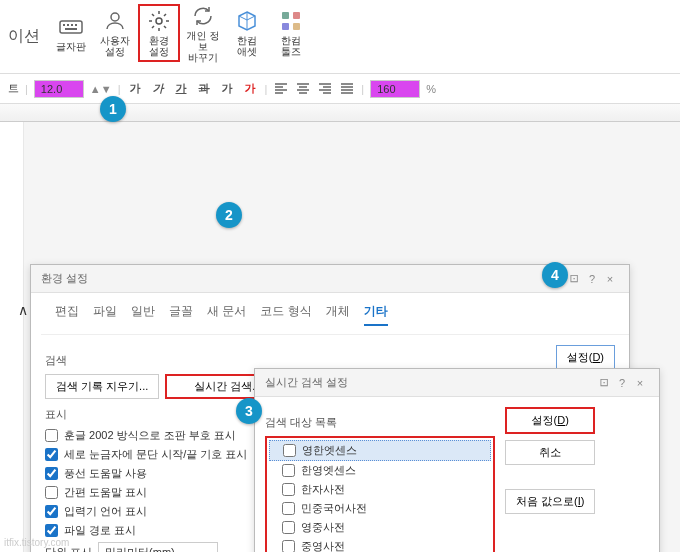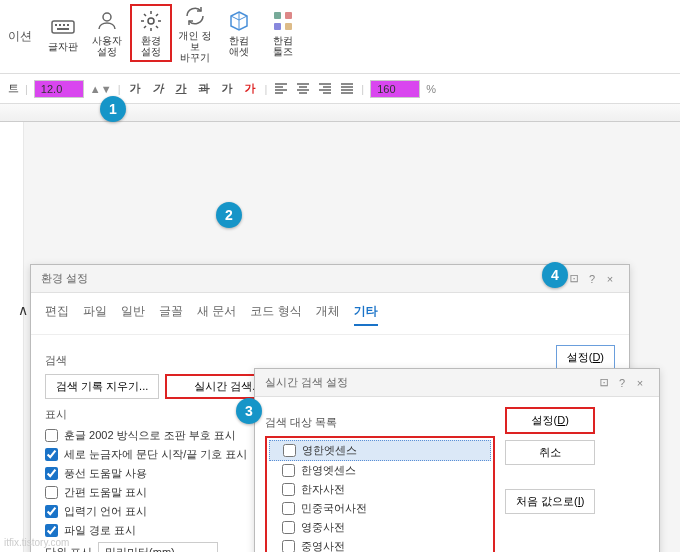--- a/index.html
+++ b/index.html
@@ -1,20 +1,20 @@
 <!DOCTYPE html>
 <html><head>
 <meta charset="utf-8">
 <style>
 * { box-sizing: border-box; margin: 0; padding: 0; font-family: "Malgun Gothic", sans-serif; }
 body { background: #fff; width: 680px; height: 552px; overflow: hidden; position: relative; font-size: 11px; color: #333; }
 
 
 .ribbon { display: flex; align-items: flex-start; padding: 4px 8px; border-bottom: 1px solid #ddd; gap: 2px; height: 74px; }
-.ribbon-left-label { writing-mode: horizontal-tb; font-size: 12px; color: #555; align-self: center; padding-right: 8px; }
+.ribbon-left-label { writing-mode: horizontal-tb; font-size: 16px; color: #555; align-self: center; padding-right: 8px; }
 .ribbon-item { display: flex; flex-direction: column; align-items: center; justify-content: center; width: 42px; height: 58px; cursor: pointer; font-size: 10px; text-align: center; gap: 2px; position: relative; }
 .ribbon-item.highlight { border: 2px solid #d22; }
 .ribbon-icon { width: 24px; height: 24px; display: flex; align-items: center; justify-content: center; }
 .ribbon-label { line-height: 1.1; }
 
 
 .format-bar { display: flex; align-items: center; gap: 6px; padding: 4px 8px; border-bottom: 1px solid #ddd; height: 30px; font-size: 11px; }
 .format-bar .combo { border: 1px solid #ccc; padding: 2px 16px 2px 6px; background: #d946ef; min-width: 50px; position: relative; }
 .format-bar .sep { color: #ccc; }
 .fmt-btn { padding: 0 3px; color: #555; font-weight: bold; cursor: pointer; }
@@ -29,21 +29,21 @@
 .caret-mark { position: absolute; left: 18px; top: 180px; font-size: 14px; }
 
 
 .dialog { position: absolute; background: #fff; border: 1px solid #bbb; box-shadow: 0 2px 8px rgba(0,0,0,.15); }
 .dlg-title { background: #f4f4f4; border-bottom: 1px solid #e0e0e0; padding: 6px 10px; font-size: 11px; color: #666; display: flex; align-items: center; }
 .dlg-title .spacer { flex: 1; }
 .dlg-title .win-ctl { width: 18px; text-align: center; color: #888; cursor: pointer; }
 
 
 .dlg-settings { left: 30px; top: 142px; width: 600px; height: 400px; }
-.tab-row { display: flex; gap: 14px; padding: 10px 14px 8px; border-bottom: 1px solid #eee; font-size: 12px; }
+.tab-row { display: flex; gap: 14px; padding: 10px 14px 8px; border-bottom: 1px solid #eee; font-size: 12px; margin-left: 10px; }
 .tab { color: #666; cursor: pointer; padding-bottom: 4px; }
 .tab.active { color: #1a73c8; border-bottom: 2px solid #1a73c8; font-weight: bold; }
 .dlg-body { padding: 10px 14px; position: relative; }
 .section-label { color: #555; margin: 8px 0 6px; }
 .btn-row { display: flex; gap: 6px; }
 .btn { border: 1px solid #ccc; background: #fff; padding: 4px 10px; font-size: 11px; cursor: pointer; }
 .btn.highlight-red { border: 2px solid #d22; padding: 3px 27px; }
 .check-row { display: flex; align-items: center; gap: 6px; margin: 4px 0; font-size: 11px; }
 .check-row input { accent-color: #1a73c8; }
 .combo-inline { border: 1px solid #ccc; padding: 2px 6px; min-width: 120px; display: inline-block; }

